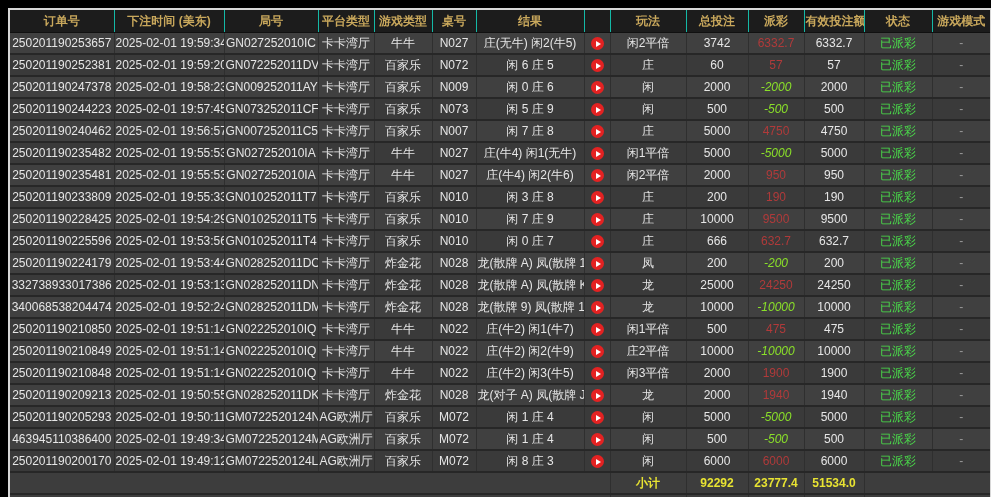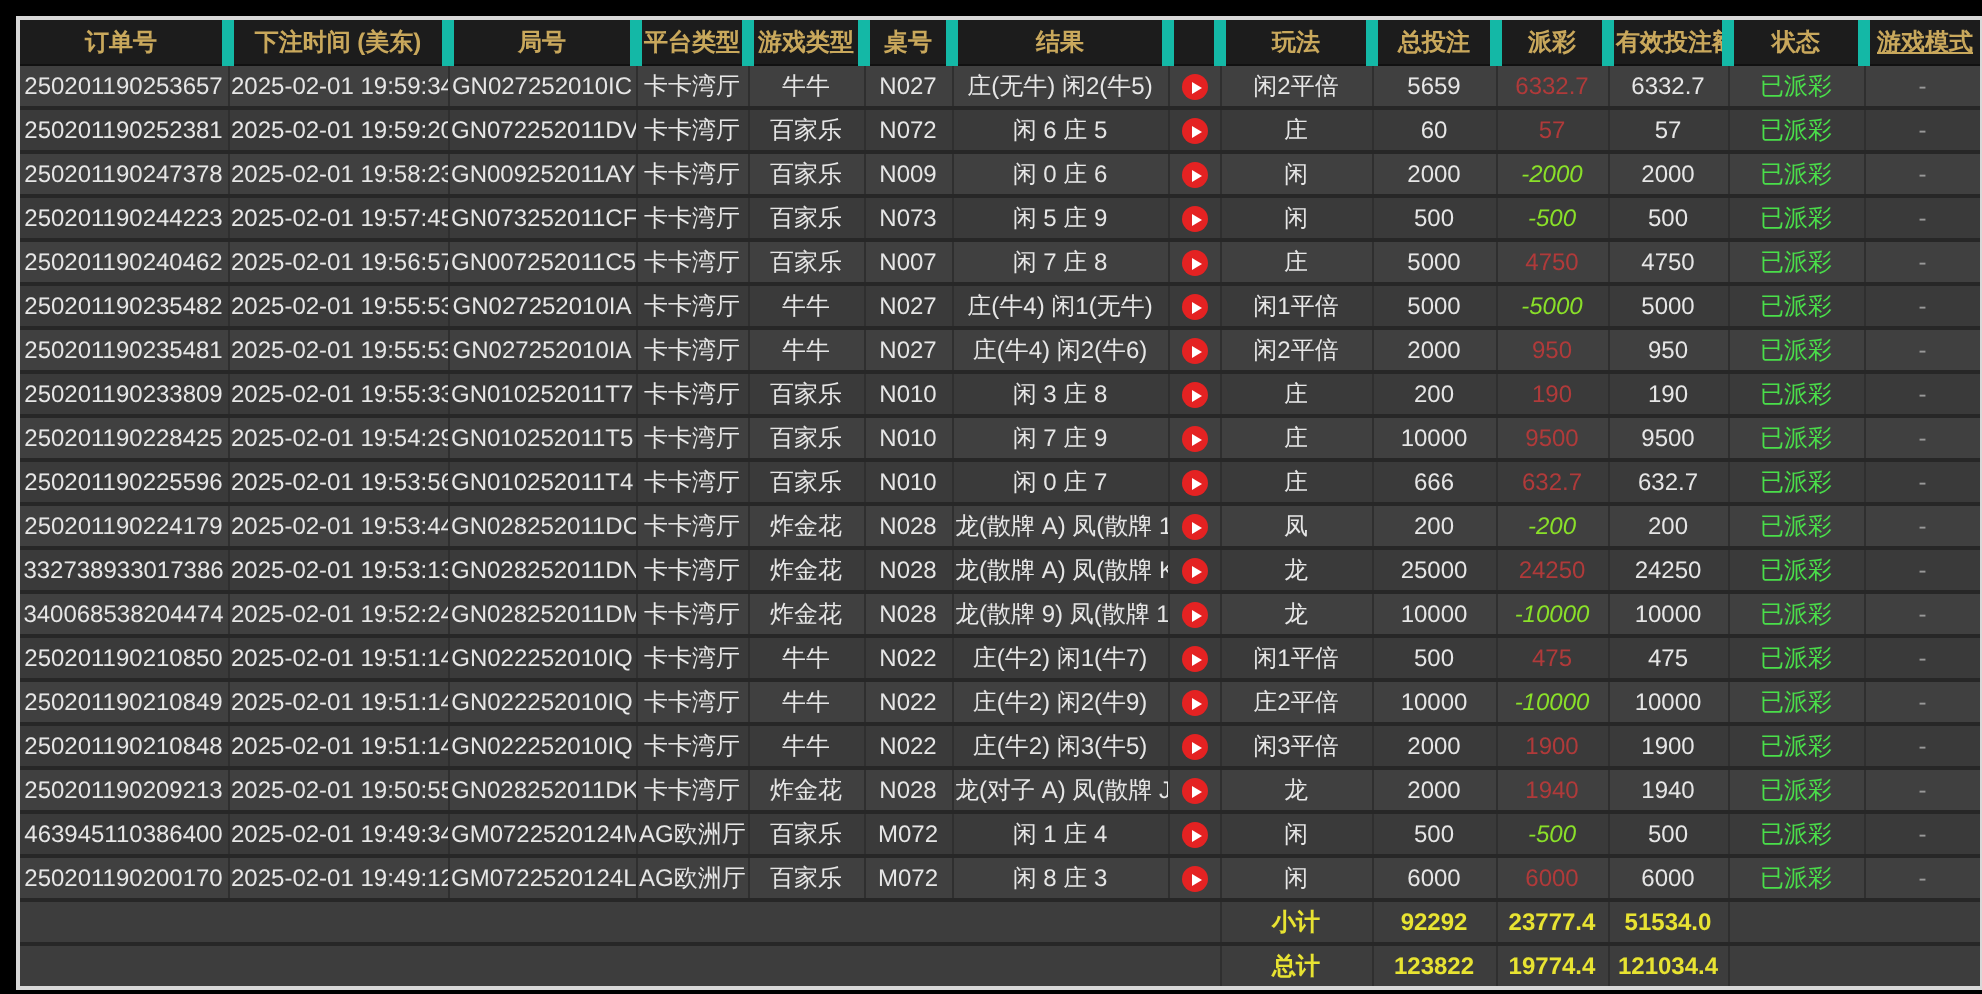--- a/index.html
+++ b/index.html
@@ -22,23 +22,23 @@
     font-size:12px;color:var(--row-text);
   }
   col.c-order{width:104px}col.c-time{width:110px}col.c-round{width:94px}
   col.c-platform{width:56px}col.c-gtype{width:58px}col.c-tableno{width:44px}
   col.c-result{width:108px}col.c-play{width:26px}col.c-method{width:76px}
   col.c-bet{width:62px}col.c-payout{width:56px}col.c-valid{width:60px}
   col.c-status{width:68px}col.c-mode{width:58px}
   th{
     background:var(--header-bg);color:var(--header-text);font-weight:bold;
     height:22px;padding:0 1px;text-align:center;white-space:nowrap;overflow:hidden;
-    border-bottom:1px solid #111;border-right:6px solid #14b8a6;
-  }
-  th:last-child{border-right:none;text-decoration:underline;}
+    border-bottom:1px solid #111;border-right:1px solid #14b8a6;
+  }
+  th:last-child{border-right:none;}
   td{
     height:20px;padding:0 1px;text-align:center;white-space:nowrap;overflow:hidden;
     border-bottom:2px solid var(--sep-h);border-right:1px solid var(--sep-v);
   }
   td:last-child{border-right:none;}
   tbody tr:nth-child(odd) td{background:var(--row-bg-odd);}
   tbody tr:nth-child(even) td{background:var(--row-bg-even);}
   tfoot td{background:#3d3d3d;color:var(--summary-yellow);font-weight:bold;}
   tfoot tr:last-child td{border-bottom:none;}
   .payout-pos{color:var(--win-red);}
@@ -97,21 +97,21 @@
         <tr>
     <td>250201190253657</td>
     <td>2025-02-01 19:59:34</td>
     <td>GN027252010IC</td>
     <td>卡卡湾厅</td>
     <td>牛牛</td>
     <td>N027</td>
     <td>庄(无牛) 闲2(牛5)</td>
     <td><span class="play-btn"></span></td>
     <td>闲2平倍</td>
-    <td>5659</td>
+    <td>3742</td>
     <td class="payout-cell payout-pos">6332.7</td>
     <td>6332.7</td>
     <td class="status-cell">已派彩</td>
     <td class="mode-cell">-</td>
   </tr>
         <tr>
     <td>250201190252381</td>
     <td>2025-02-01 19:59:20</td>
     <td>GN072252011DV</td>
     <td>卡卡湾厅</td>
@@ -356,20 +356,36 @@
     <td>GN028252011DK</td>
     <td>卡卡湾厅</td>
     <td>炸金花</td>
     <td>N028</td>
     <td>龙(对子 A) 凤(散牌 J)</td>
     <td><span class="play-btn"></span></td>
     <td>龙</td>
     <td>2000</td>
     <td class="payout-cell payout-pos">1940</td>
     <td>1940</td>
+    <td class="status-cell">已派彩</td>
+    <td class="mode-cell">-</td>
+  </tr>
+        <tr>
+    <td>250201190205293</td>
+    <td>2025-02-01 19:50:11</td>
+    <td>GM0722520124N</td>
+    <td>AG欧洲厅</td>
+    <td>百家乐</td>
+    <td>M072</td>
+    <td>闲 1 庄 4</td>
+    <td><span class="play-btn"></span></td>
+    <td>闲</td>
+    <td>5000</td>
+    <td class="payout-cell payout-neg">-5000</td>
+    <td>5000</td>
     <td class="status-cell">已派彩</td>
     <td class="mode-cell">-</td>
   </tr>
         <tr>
     <td>463945110386400</td>
     <td>2025-02-01 19:49:34</td>
     <td>GM0722520124M</td>
     <td>AG欧洲厅</td>
     <td>百家乐</td>
     <td>M072</td>

